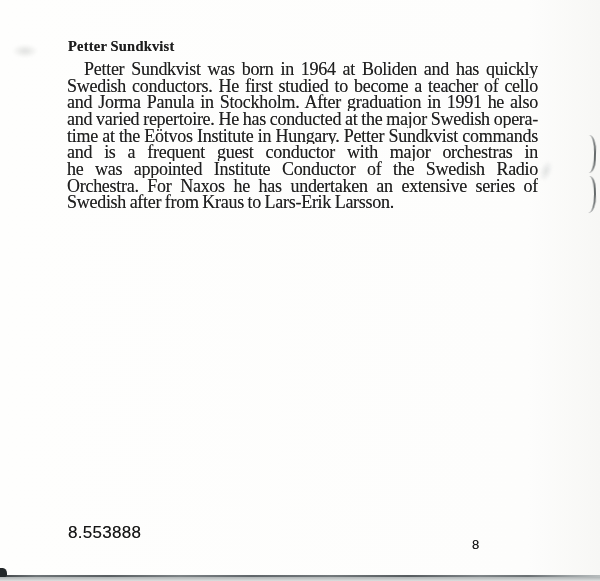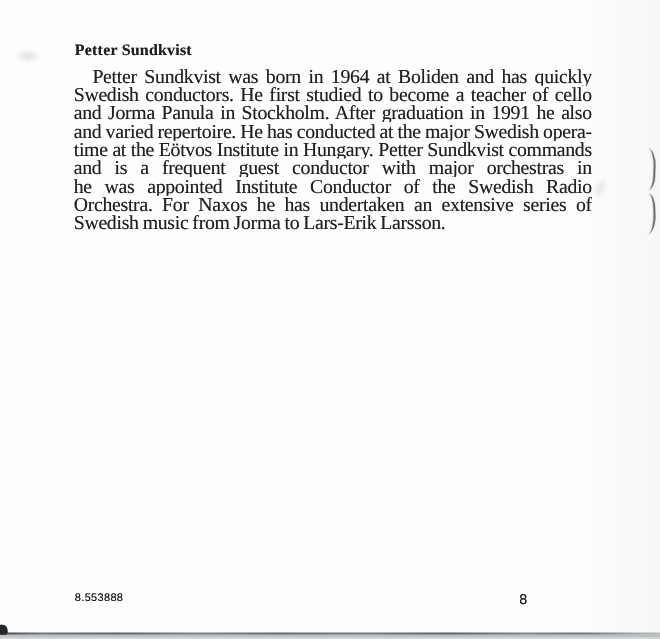--- a/index.html
+++ b/index.html
@@ -43,23 +43,23 @@
     line-height: 16.68px;
     text-align: justify;
     text-align-last: justify;
     overflow: hidden;
   }
   .line.first { text-indent: 17px; }
   .line.last  { text-align-last: left; }
   .footer-catalog {
     position: absolute;
     left: 68px;
-    top: 538px;
+    top: 523px;
     font-family: "Liberation Sans", sans-serif;
-    font-size: 10px;
+    font-size: 17px;
     color: #161616;
     letter-spacing: 0.3px;
     text-shadow: 0 0 0.6px rgba(0,0,0,0.55);
   }
   .footer-page {
     position: absolute;
     left: 472px;
     top: 537px;
     font-family: "Liberation Sans", sans-serif;
     font-size: 13px;
@@ -149,21 +149,21 @@
 
   <div class="body-block">
     <div class="line first">Petter Sundkvist was born in 1964 at Boliden and has quickly won an</div>
     <div class="line">Swedish conductors. He first studied to become a teacher of cello and piano at</div>
     <div class="line">and Jorma Panula in Stockholm. After graduation in 1991 he also spent some</div>
     <div class="line">and varied repertoire. He has conducted at the major Swedish opera-houses</div>
     <div class="line">time at the Eötvos Institute in Hungary. Petter Sundkvist commands a wide</div>
     <div class="line">and is a frequent guest conductor with major orchestras in Scandinavia. In 1996</div>
     <div class="line">he was appointed Institute Conductor of the Swedish Radio Symphony</div>
     <div class="line">Orchestra. For Naxos he has undertaken an extensive series of recordings of</div>
-    <div class="line last">Swedish music from Jorma to Lars-Erik Larsson.</div>
+    <div class="line last">Swedish after from Kraus to Lars-Erik Larsson.</div>
   </div>
 
   <div class="footer-catalog">8.553888</div>
 
   <div class="footer-page">8</div>
 
   <div class="staple staple-top"></div>
   <div class="staple staple-bottom"></div>
 
   <div class="smudge smudge-a"></div>

